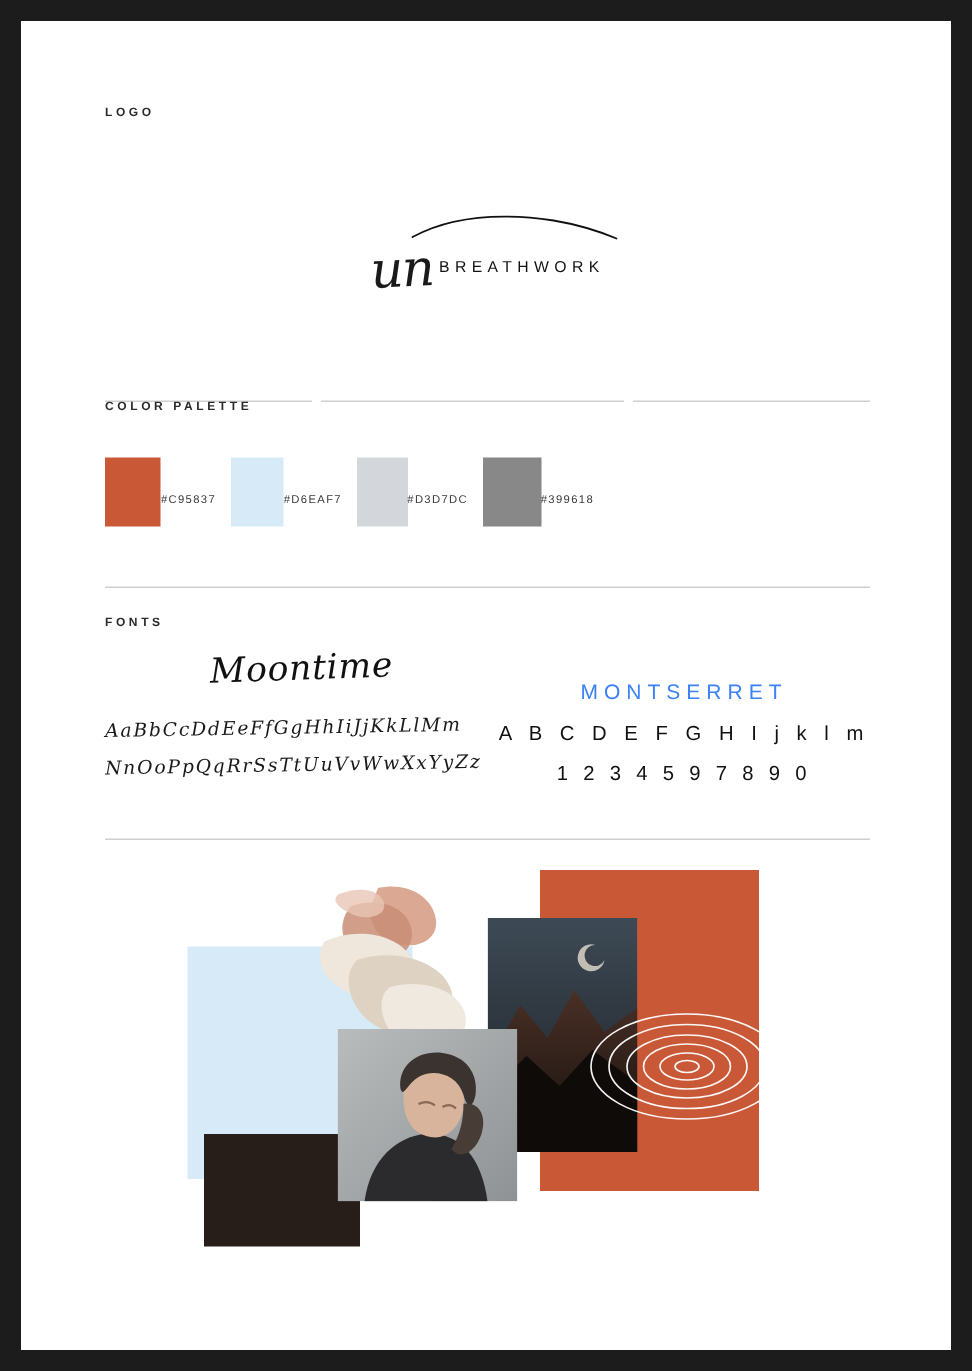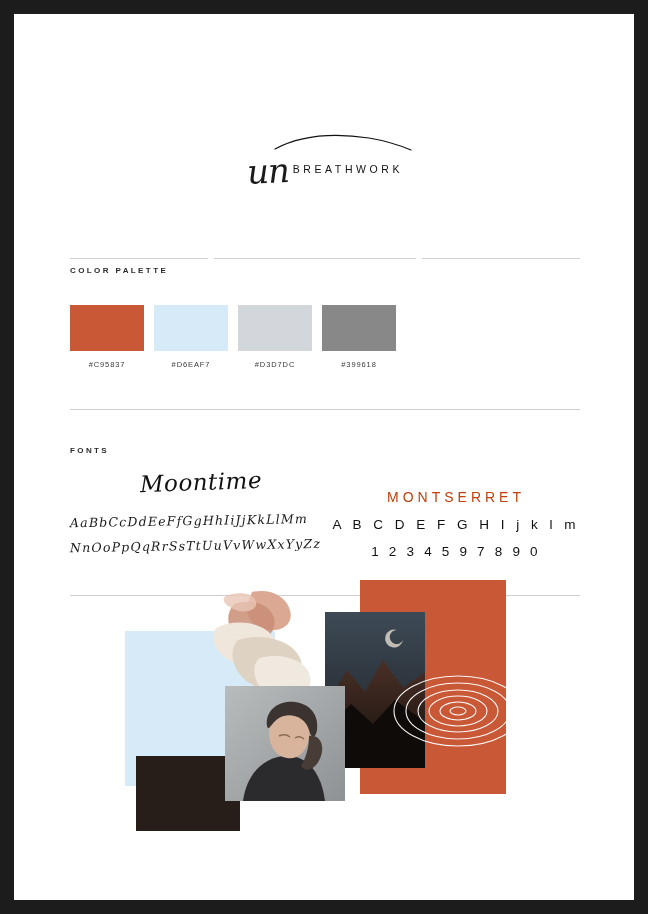--- a/index.html
+++ b/index.html
@@ -117,21 +117,21 @@
     width: 510px;
   }
   .swatch-row {
     display: flex;
     margin-top: 30px;
     gap: 10px;
   }
   .swatch-col {
     width: 74px;
     display: flex;
-    flex-direction: column;
+    flex-direction: row;
     align-items: center;
   }
   .swatch {
     width: 74px;
     height: 46px;
   }
   .swatch-hex {
     font-size: 7.5px;
     letter-spacing: 0.9px;
     color: #3a3a3a;
@@ -140,21 +140,20 @@
   .palette-rule {
     margin-top: 40px;
   }
 
   
   #fonts-section {
     position: absolute;
     top: 396px;
     left: 0;
     width: 510px;
-    margin-top: 36px;
   }
   .fonts-body {
     margin-top: 10px;
     display: flex;
   }
   .font-left {
     width: 262px;
     padding-top: 4px;
   }
   .script-name {
@@ -180,21 +179,21 @@
     margin-top: 10px;
   }
   .font-right {
     flex: 1;
     text-align: center;
     padding-top: 24px;
   }
   .sans-name {
     font-size: 14px;
     letter-spacing: 4px;
-    color: #c2410c;
+    color: #3b82f6;
   }
   .sans-line {
     font-size: 13.5px;
     letter-spacing: 4px;
     color: #111;
     margin-top: 12px;
   }
   .sans-digits {
     font-size: 13.5px;
     letter-spacing: 3.2px;
@@ -245,20 +244,21 @@
   }
   .mb img, .mb svg { display: block; }
 </style>
 </head>
 <body>
 
 <div class="page">
   <div class="inner">
 
     <div id="logo-section">
+      <div class="section-label">LOGO</div>
 
       <div class="logo-lockup">
         <div class="logo-wrap">
           <svg class="logo-swoosh" viewBox="0 0 140 20">
             <path d="M2 16 C 28 2, 62 0, 96 5 C 114 8, 126 12, 138 17" stroke="#111" stroke-width="1.2" fill="none" stroke-linecap="round"></path>
           </svg>
           <div class="logo-un">un</div>
           <div class="logo-right">
             <div class="logo-breathwork">BREATHWORK</div>
           </div>

